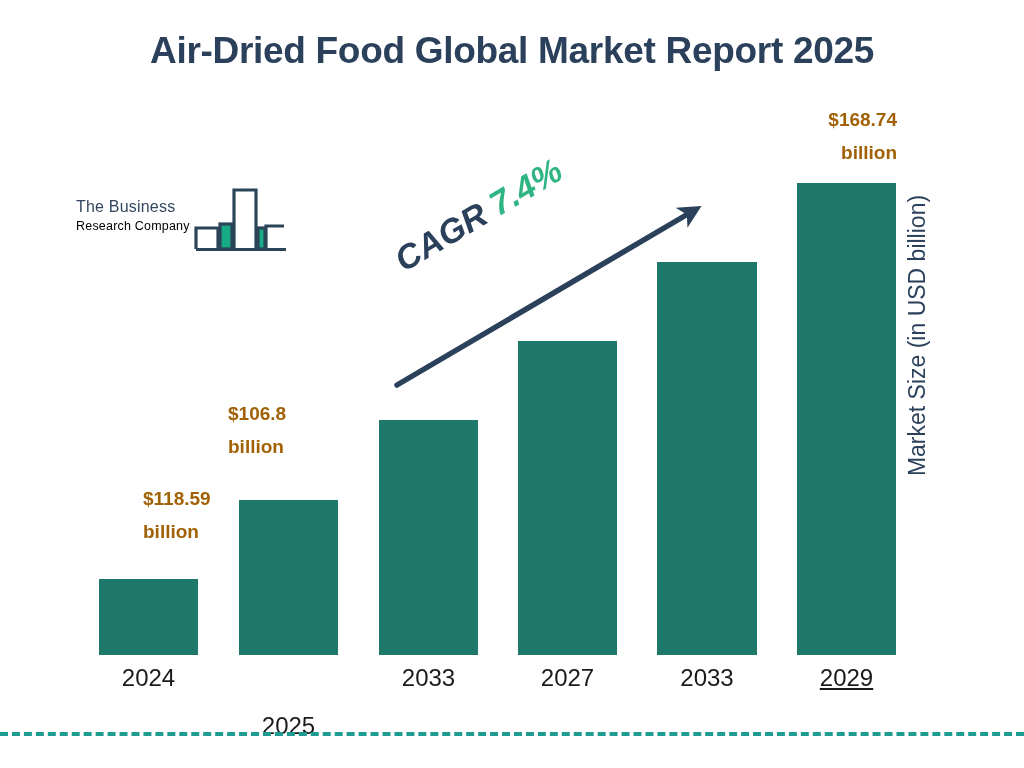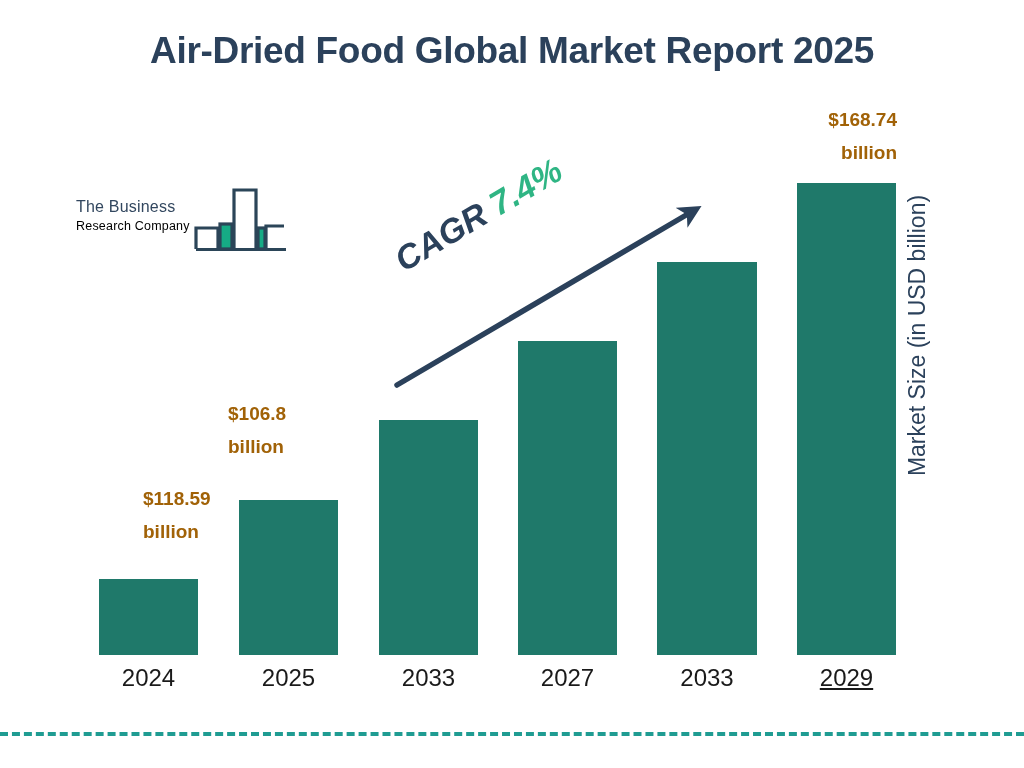--- a/index.html
+++ b/index.html
@@ -195,21 +195,21 @@
       <div>$106.8</div>
       <div>billion</div>
     </div>
 
     <div class="value-label align-right" style="left:760px; top:103px; width:137px;">
       <div>$168.74</div>
       <div>billion</div>
     </div>
 
     <div class="year-label" style="left:99px; width:99px;">2024</div>
-    <div class="year-label" style="left:239px; width:99px;">2025</div>
+    <div class="year-label" style="left:239px; width:99px;margin-top:48px;">2025</div>
     <div class="year-label" style="left:379px; width:99px;">2033</div>
     <div class="year-label" style="left:518px; width:99px;text-align:center;">2027</div>
     <div class="year-label" style="left:657px; width:100px;">2033</div>
     <div class="year-label" style="left:797px; width:99px;text-decoration:underline;">2029</div>
 
     <svg class="arrow-svg">
       <defs>
         <marker id="arrowhead" markerWidth="4.2" markerHeight="4.2" refX="2.4" refY="2.1" orient="auto">
           <path d="M0,0 L4.2,2.1 L0,4.2 L1.1,2.1 Z" fill="#2b415b"></path>
         </marker>

